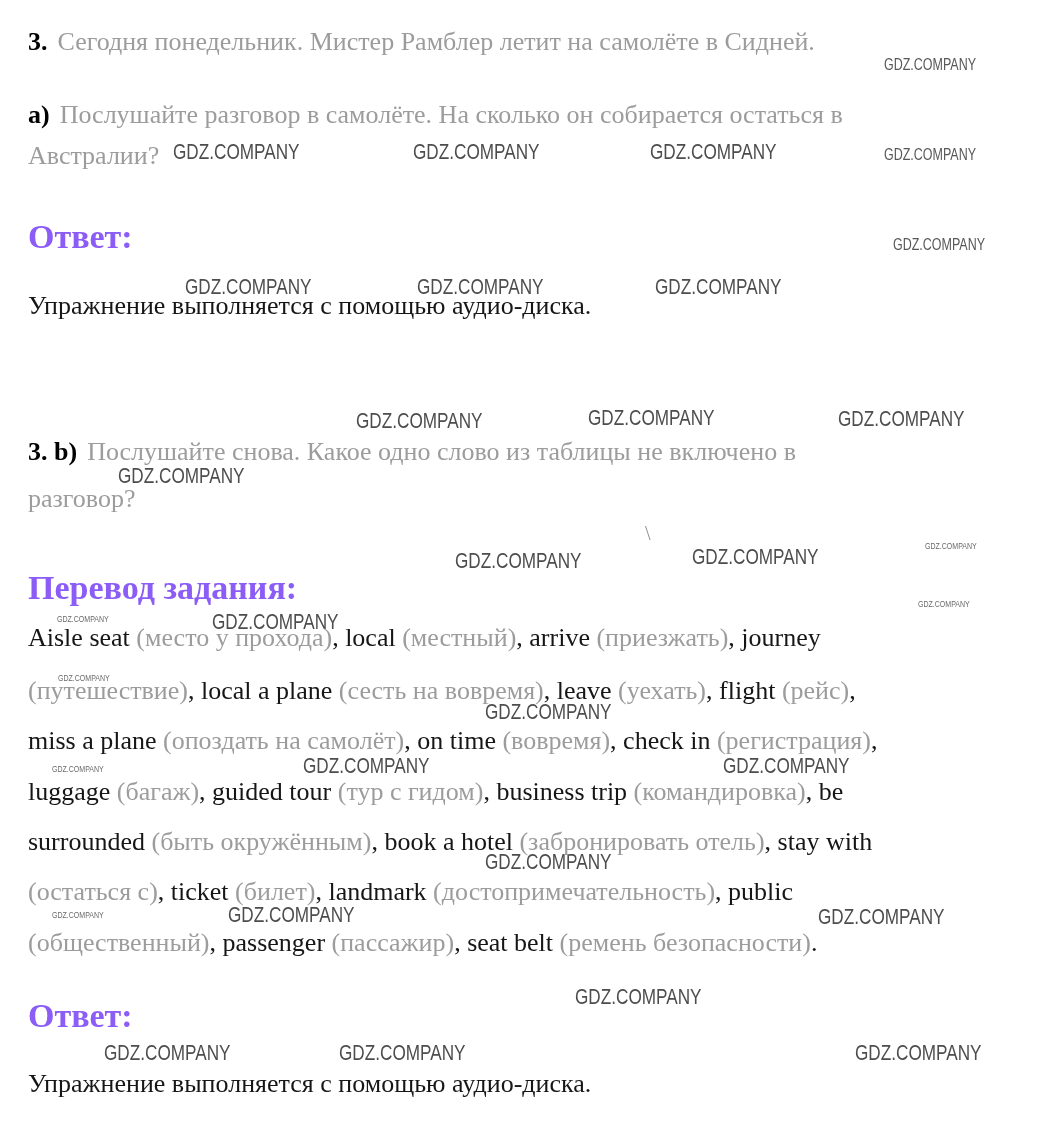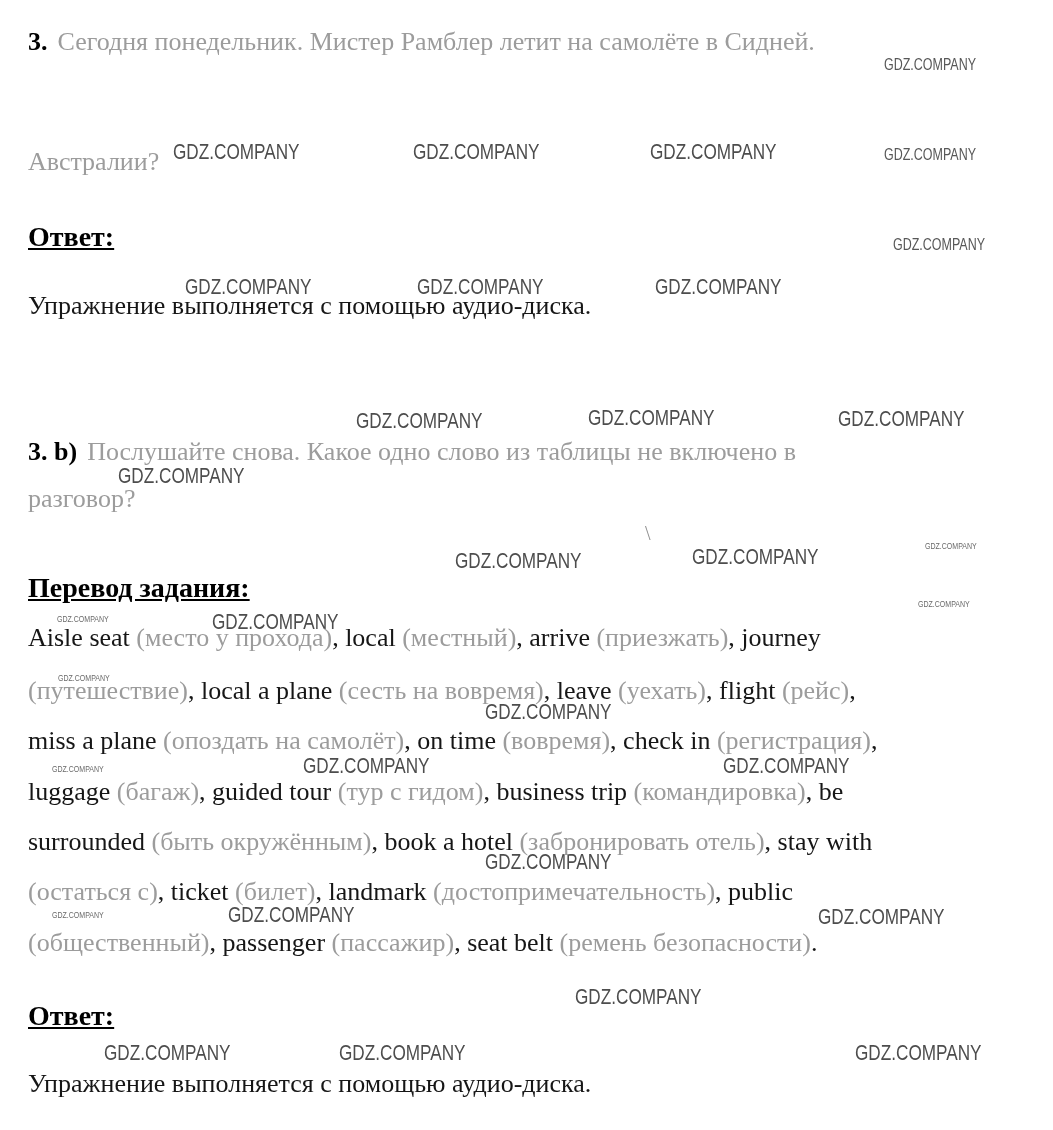--- a/index.html
+++ b/index.html
@@ -18,21 +18,21 @@
     margin: 0;
     font-size: 26px;
     line-height: 32px;
     white-space: nowrap;
     z-index: 2;
     color: #161616;
   }
   .lbl  { font-weight: bold; color: #000000; margin-right: 10px; }
   .gray { color: #9c9c9c; margin-top: 21px; }
   .black{ color: #161616; }
-  .h    { font-weight: bold; color: #000000; font-size: 28px; text-decoration: underline; }
+  .h    { font-weight: bold; color: #8b5cf6; font-size: 34px; }
   
   .wm {
     position: absolute;
     z-index: 1;
     color: #4d4d4d;
     font-family: "Liberation Sans", sans-serif;
     white-space: nowrap;
     transform: scaleX(0.78);
     transform-origin: 0 0;
     line-height: 1;
@@ -85,21 +85,24 @@
   <div class="wm wm-r" style="left:104px;top:1042px">GDZ.COMPANY</div>
   <div class="wm wm-r" style="left:339px;top:1042px">GDZ.COMPANY</div>
   <div class="wm wm-r" style="left:855px;top:1042px">GDZ.COMPANY</div>
 
   <div class="stray" style="left:645px;top:522px">\</div>
 
   <p class="line" style="top:26px">
     <span class="lbl">3.</span><span class="gray">Сегодня понедельник. Мистер Рамблер летит на самолёте в Сидней.</span>
   </p>
 
-  <p class="line" style="top:146px">
+  <p class="line" style="top:99px">
+    <span class="lbl">a)</span><span class="gray">Послушайте разговор в самолёте. На сколько он собирается остаться в</span>
+  </p>
+  <p class="line" style="top:140px">
     <span class="gray">Австралии?</span>
   </p>
 
   <p class="line h" style="top:221px">Ответ:</p>
   <p class="line" style="top:290px">
     <span class="black">Упражнение выполняется с помощью аудио-диска.</span>
   </p>
 
   <p class="line" style="top:436px">
     <span class="lbl">3. b)</span><span class="gray">Послушайте снова. Какое одно слово из таблицы не включено в</span>

